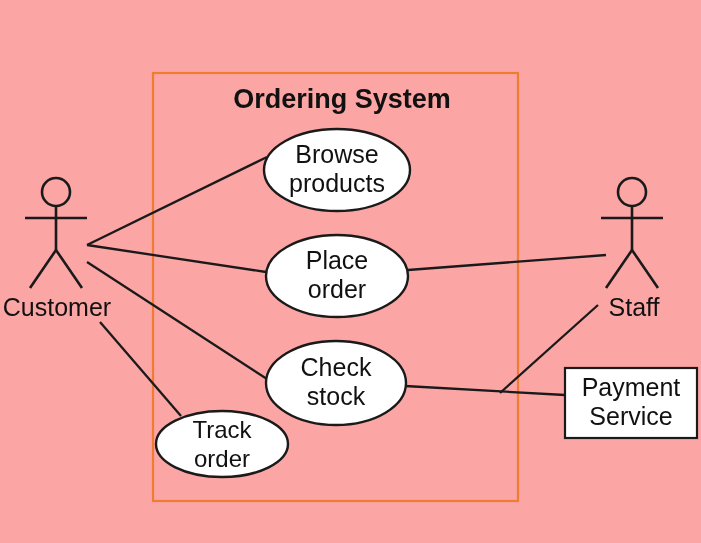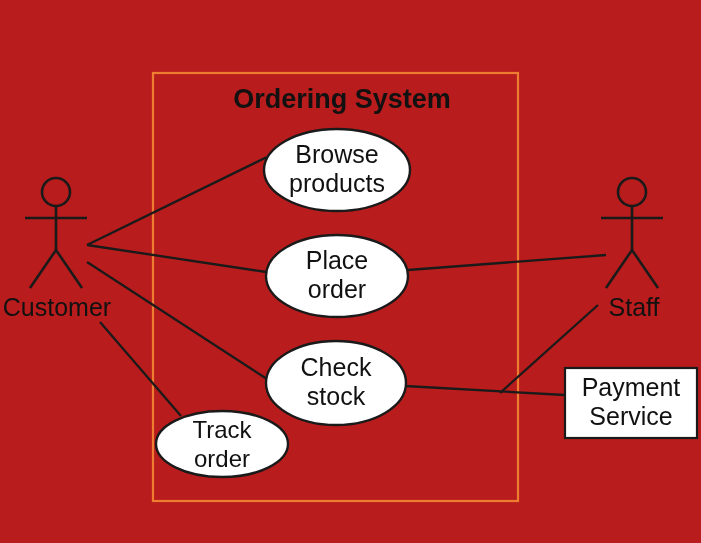--- a/index.html
+++ b/index.html
@@ -11,21 +11,21 @@
   body {
     width: 701px;
     height: 543px;
     font-family: "Liberation Sans", sans-serif;
     overflow: hidden;
   }
   #diagram-root {
     position: relative;
     width: 701px;
     height: 543px;
-    background: #b91c1c;
+    background: #fca5a5;
   }
   svg#uml-canvas {
     position: absolute;
     top: 0;
     left: 0;
     width: 701px;
     height: 543px;
     display: block;
   }
   .assoc-line {

